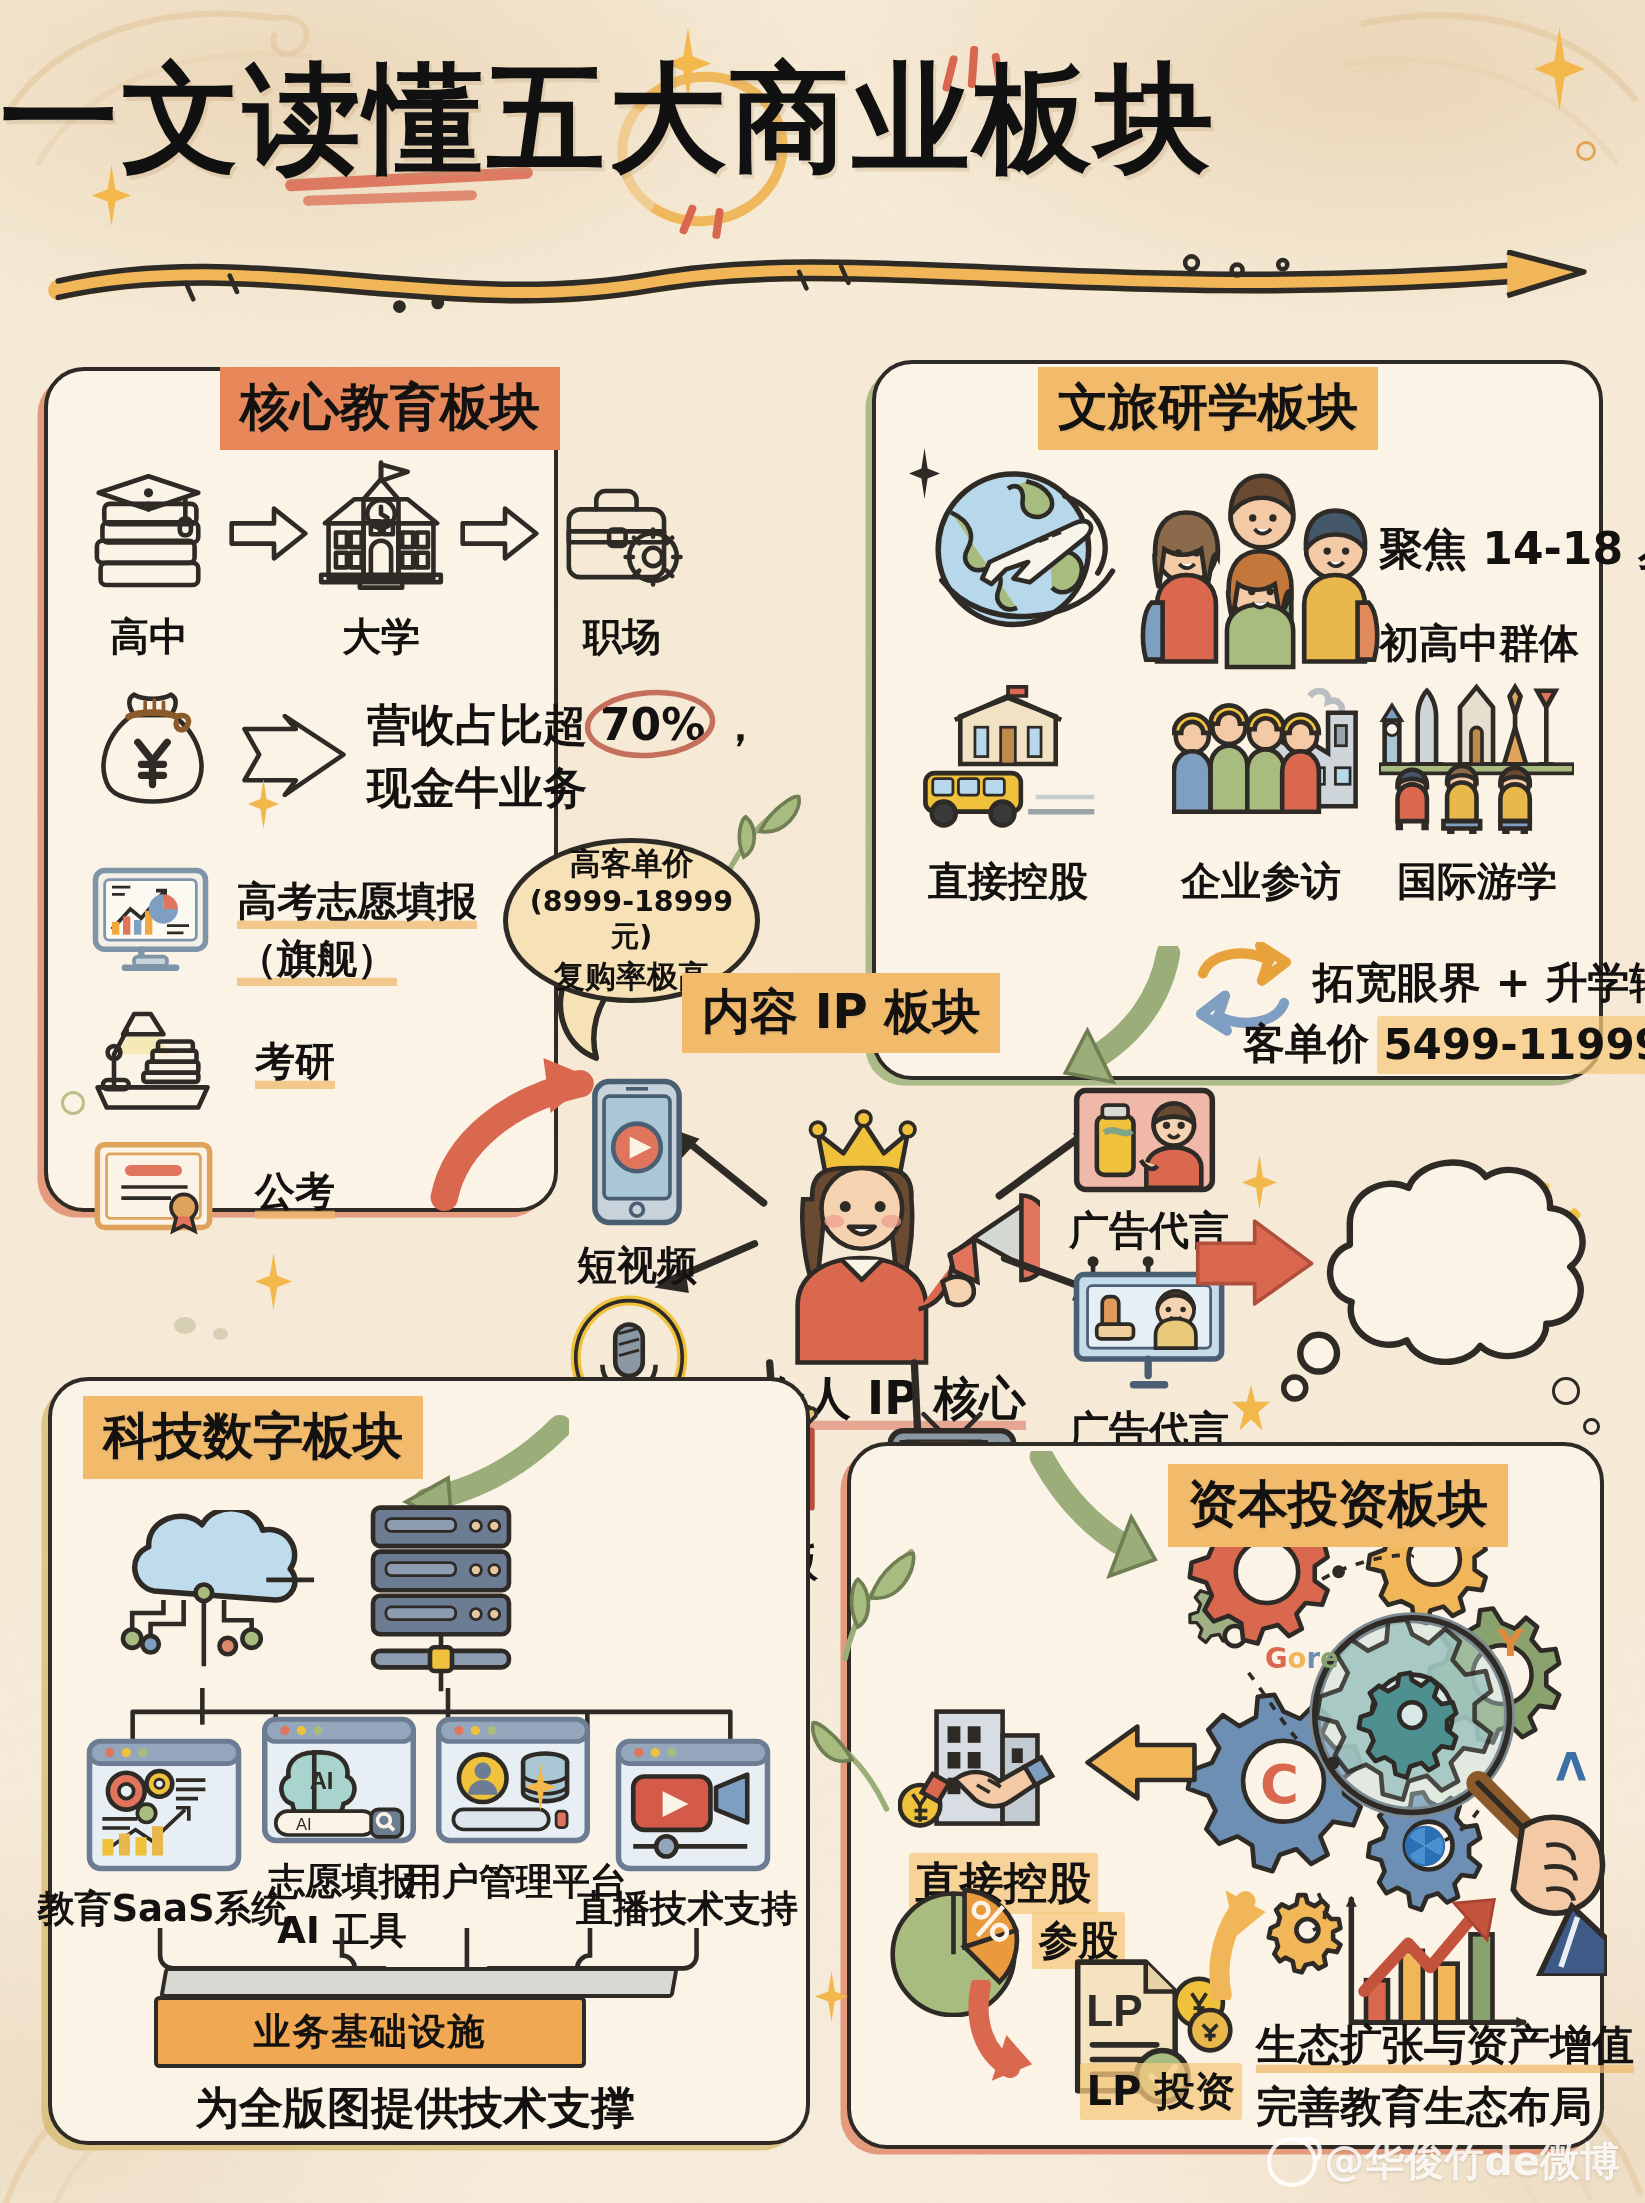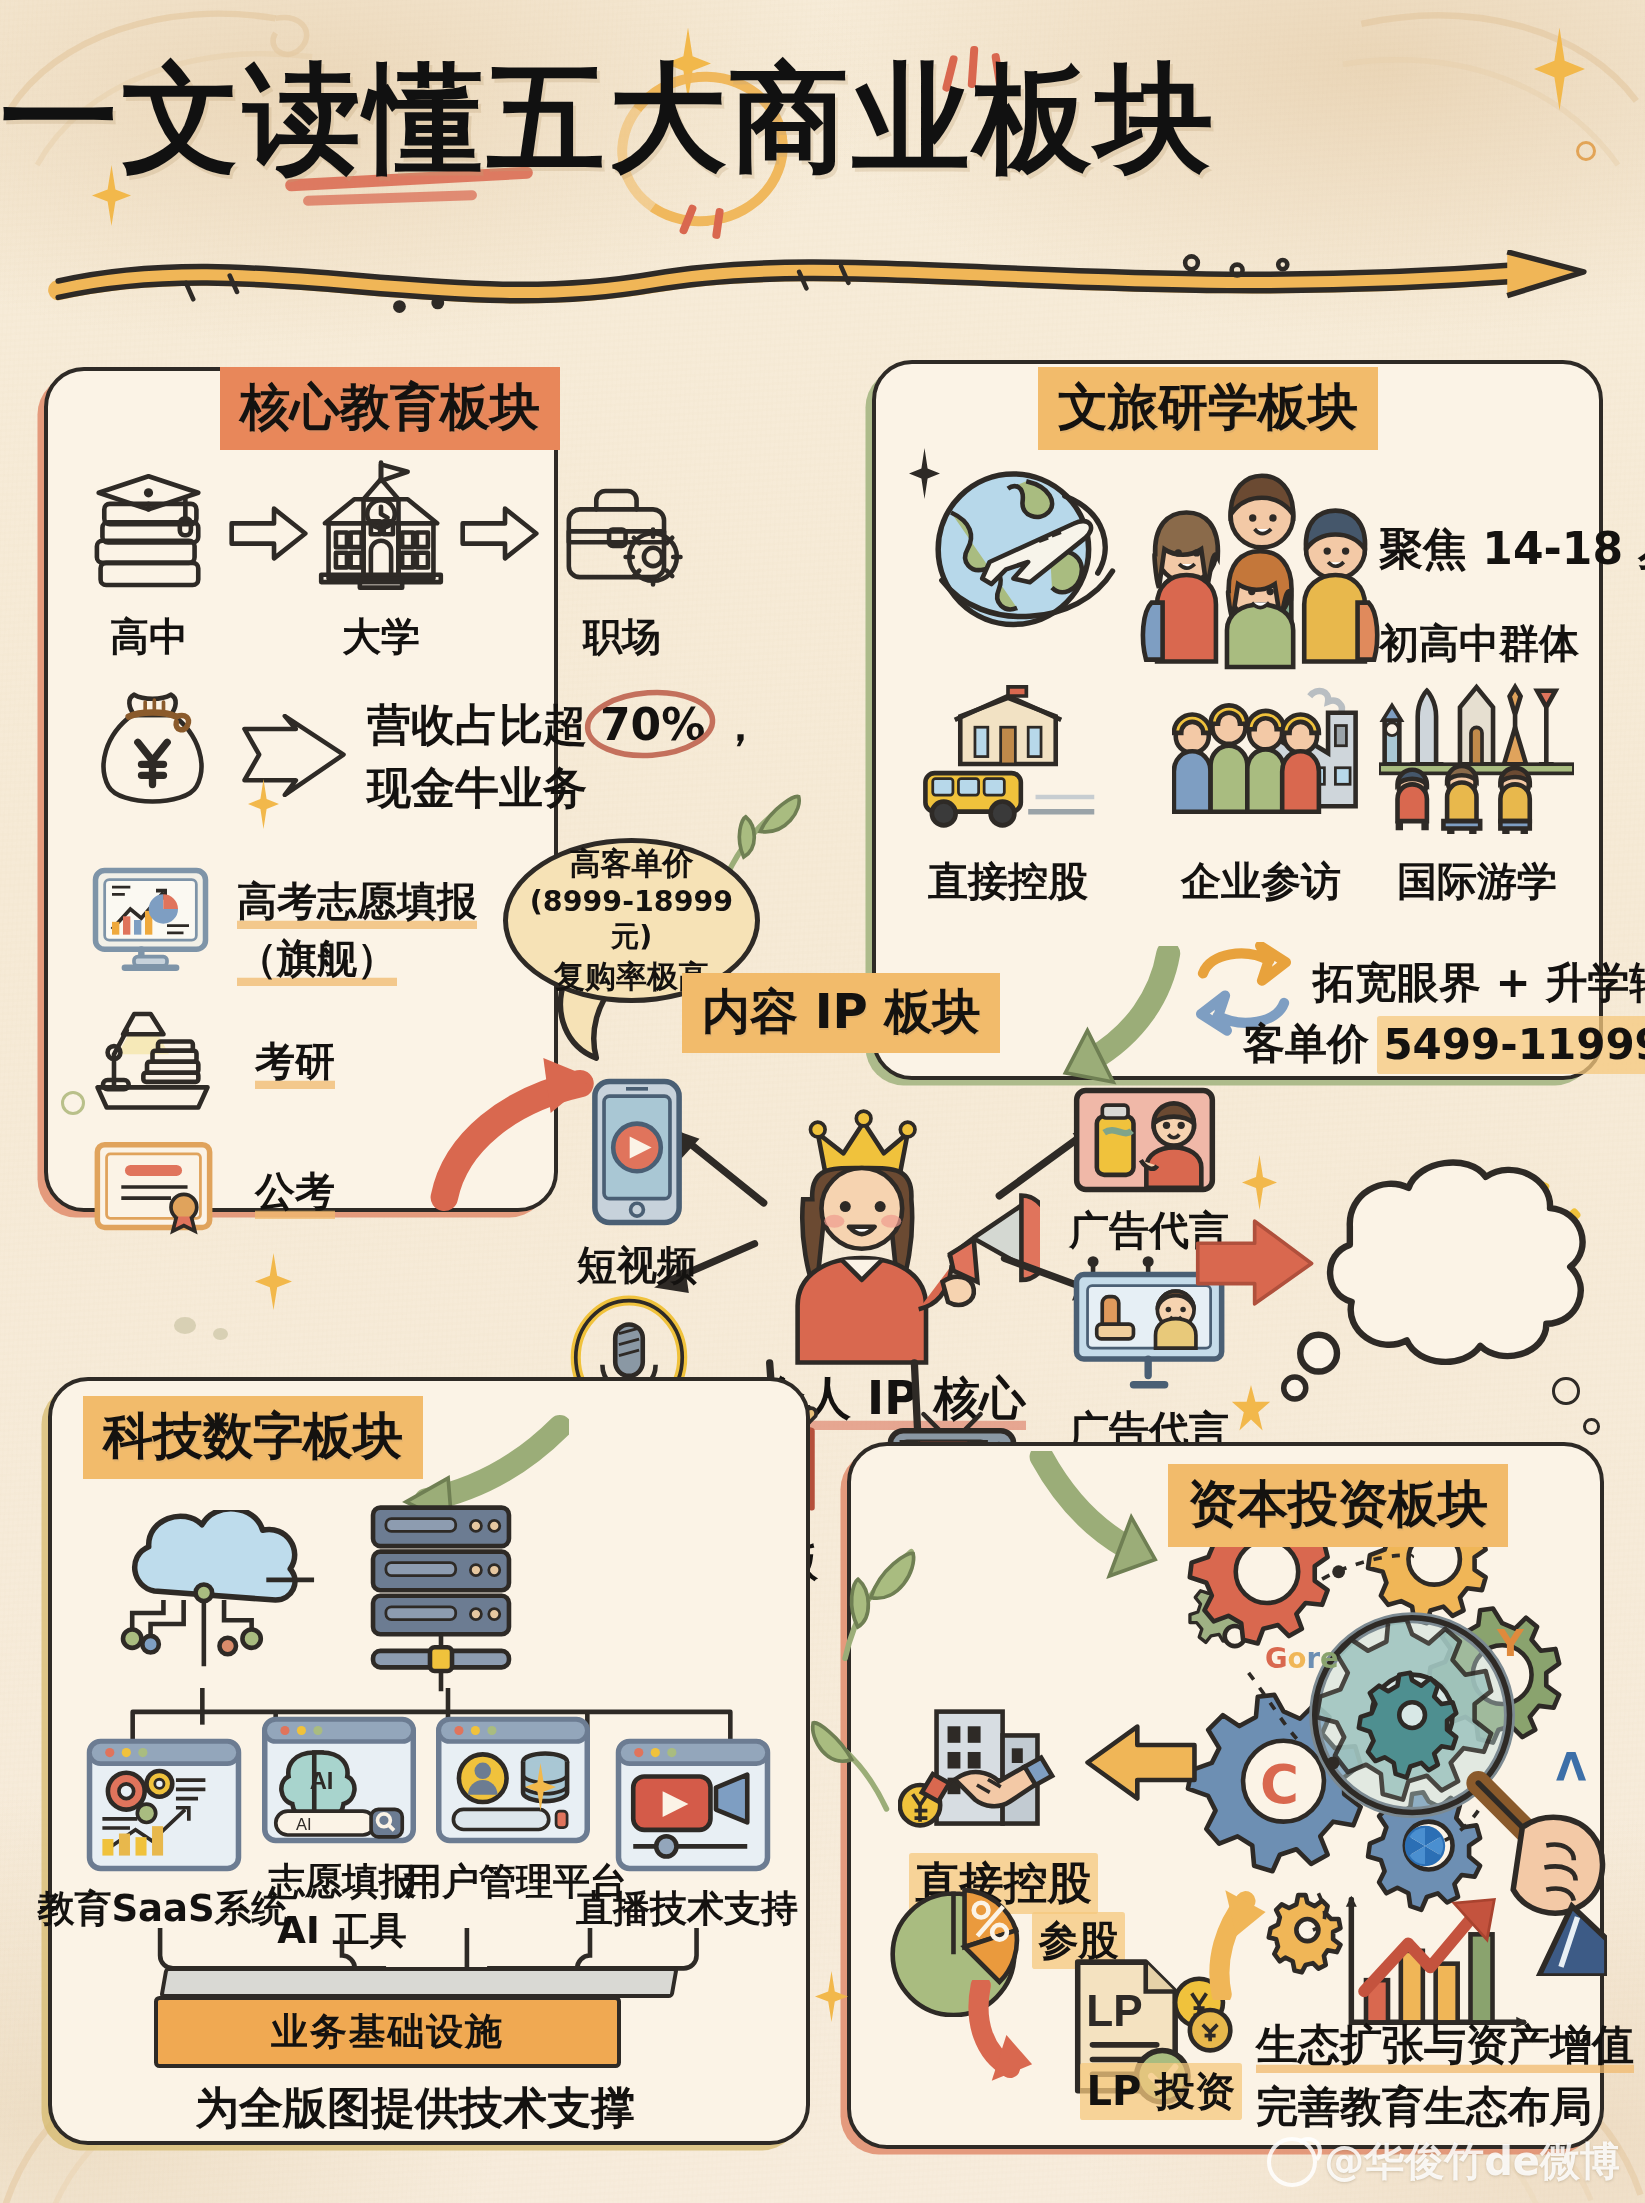--- a/index.html
+++ b/index.html
@@ -751,21 +751,21 @@
   <circle cx="58" cy="120" r="11" fill="#93a6bb" stroke="#2e2a26" stroke-width="5"></circle>
 </svg>
 <div class="t center" style="left:687px;top:1884px;font-size:37px">直播技术支持</div>
 
 <svg class="icon" style="left:138px;top:1928px;width:588px;height:79px" viewBox="0 0 640 86">
   <path d="M24 0 v30 a14 14 0 0 0 14 14 H270 M222 0 v30 a14 14 0 0 1 14 14 M358 0 v44 M492 0 v30 a14 14 0 0 0 -14 14 H380" stroke="#2e2a26" stroke-width="5" fill="none"></path>
   <path d="M608 0 v30 a14 14 0 0 1 -14 14 H440" stroke="#2e2a26" stroke-width="5" fill="none"></path>
 </svg>
 
 <div class="slab-top" style="left:162px;top:1967px;width:514px;height:31px;transform:skewX(-10deg)"></div>
-<div class="slab" style="left:154px;top:1996px;width:467px;height:72px">业务基础设施</div>
+<div class="slab" style="left:154px;top:1996px;width:432px;height:72px">业务基础设施</div>
 <div class="t center" style="left:415px;top:2079px;font-size:44px">为全版图提供技术支撑</div>
 
 <div class="panel cap"></div>
 <div class="sec-head h5 hl-amber">资本投资板块</div>
 
 <svg class="icon" style="left:1025px;top:1451px;width:165px;height:138px" viewBox="0 0 180 150">
   <path d="M18 6 C 40 46, 68 80, 110 104" stroke="#9bad78" stroke-width="26" fill="none" stroke-linecap="round"></path>
   <path d="M92 136 L142 118 L116 72 Z" fill="#9bad78" stroke="#6f7f53" stroke-width="4"></path>
 </svg>
 

